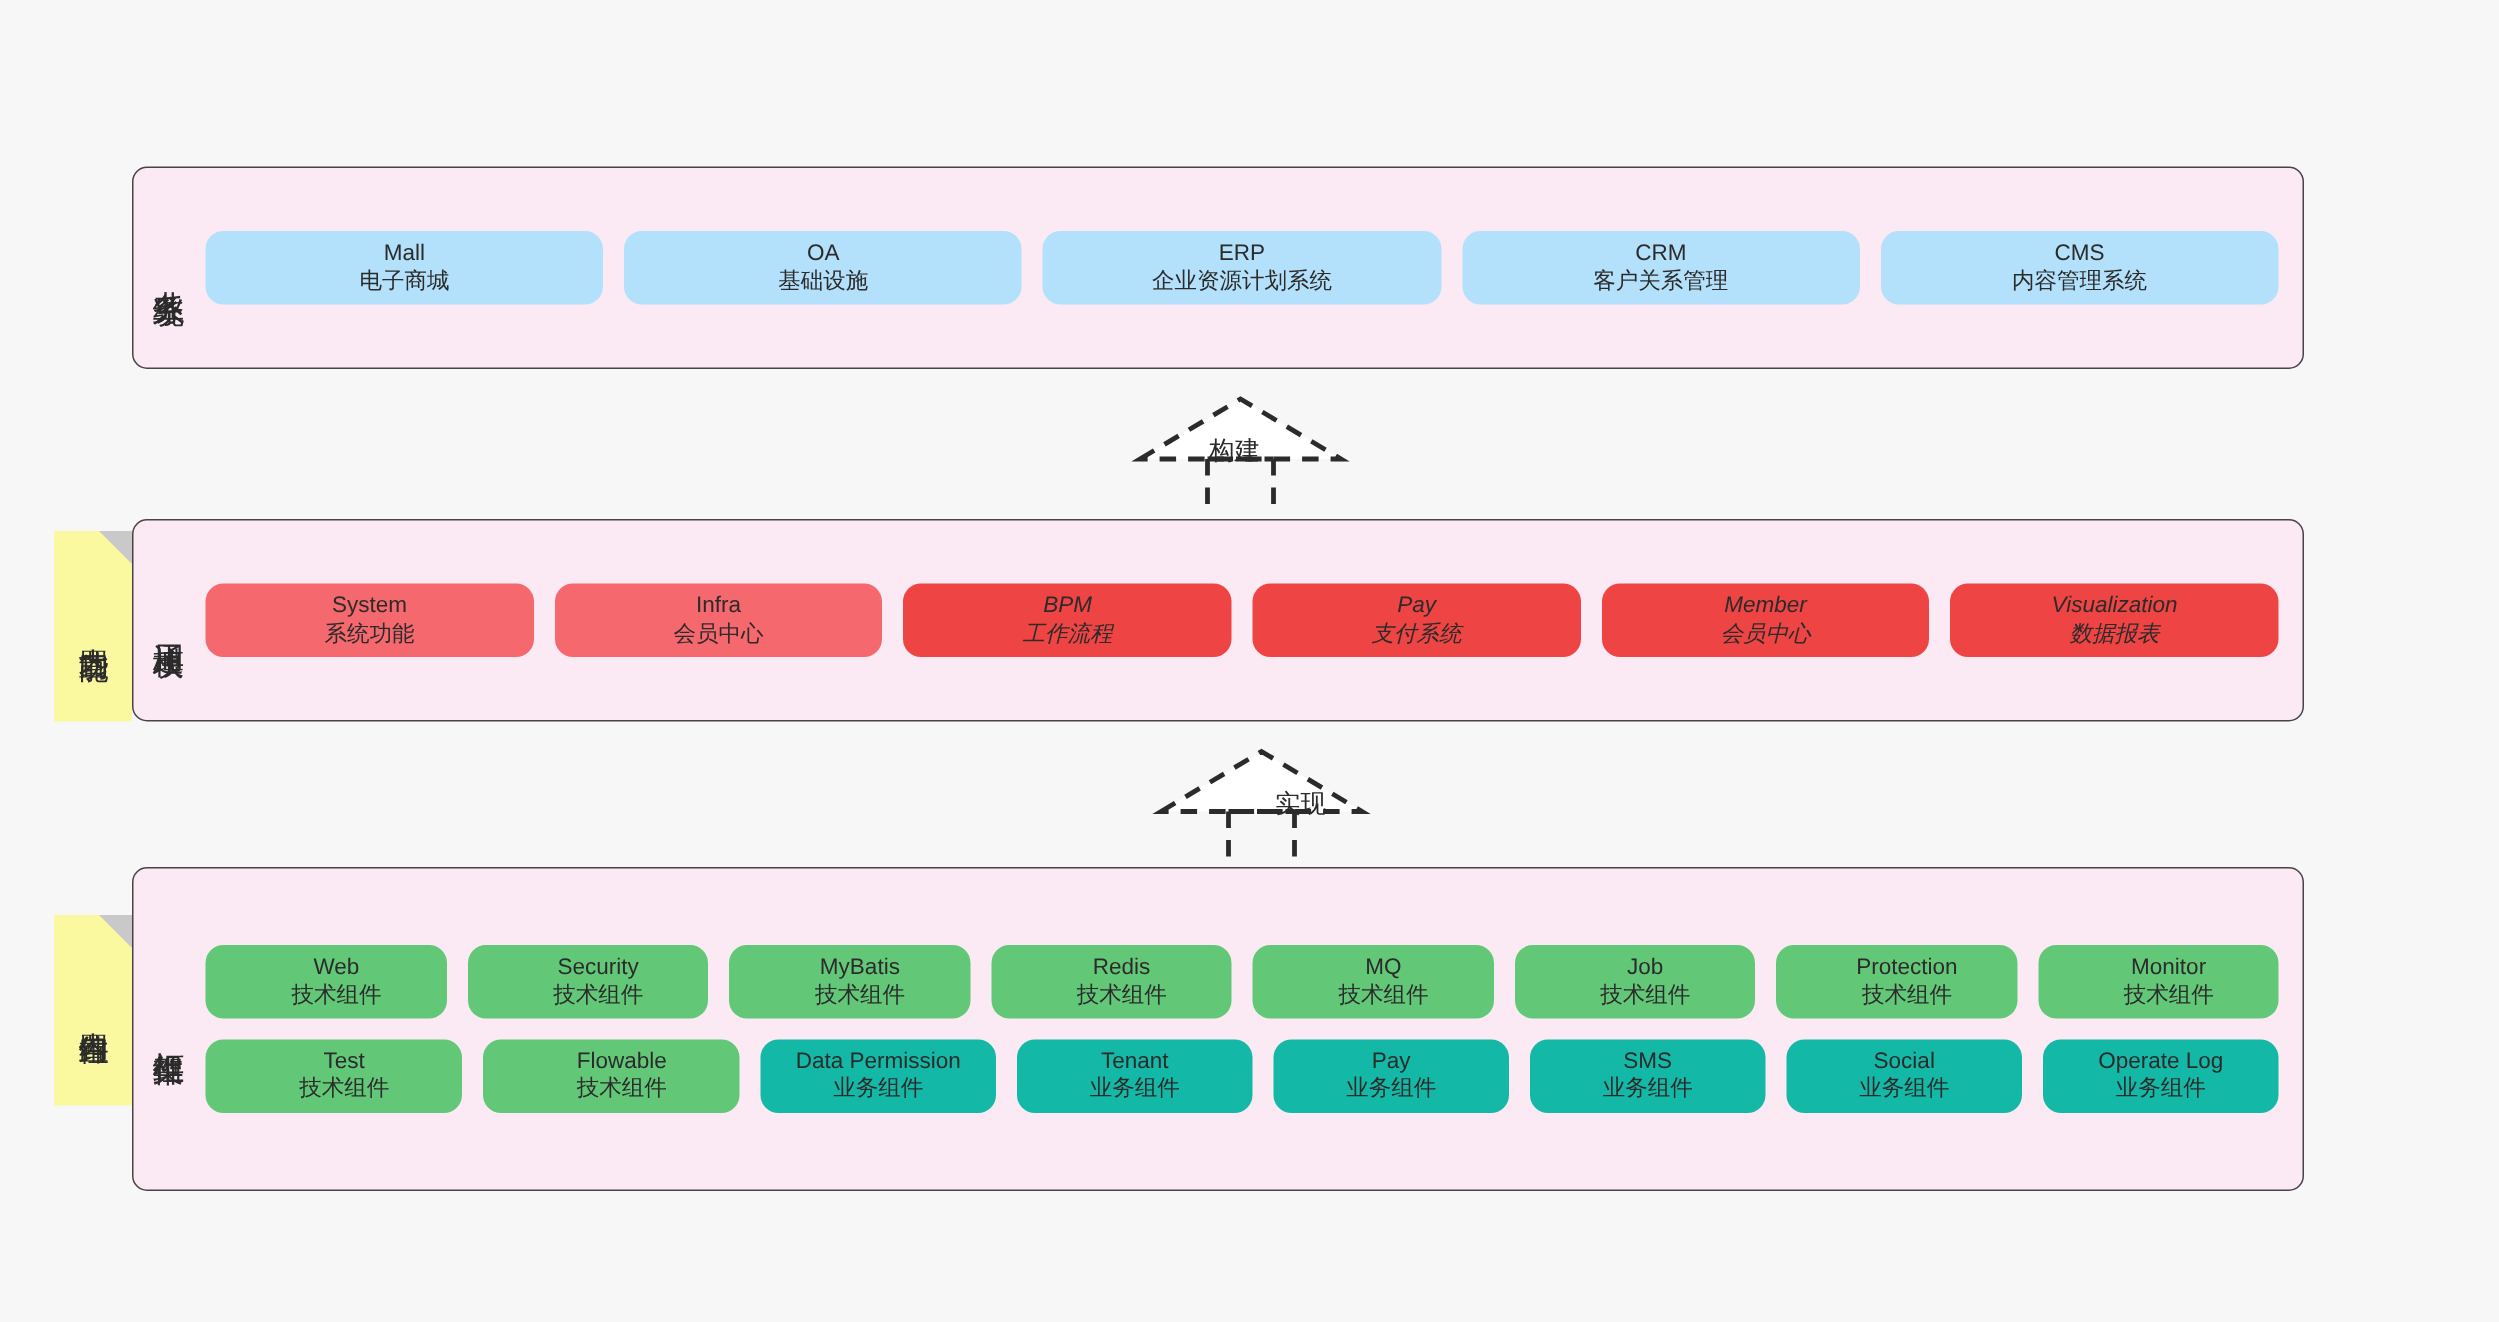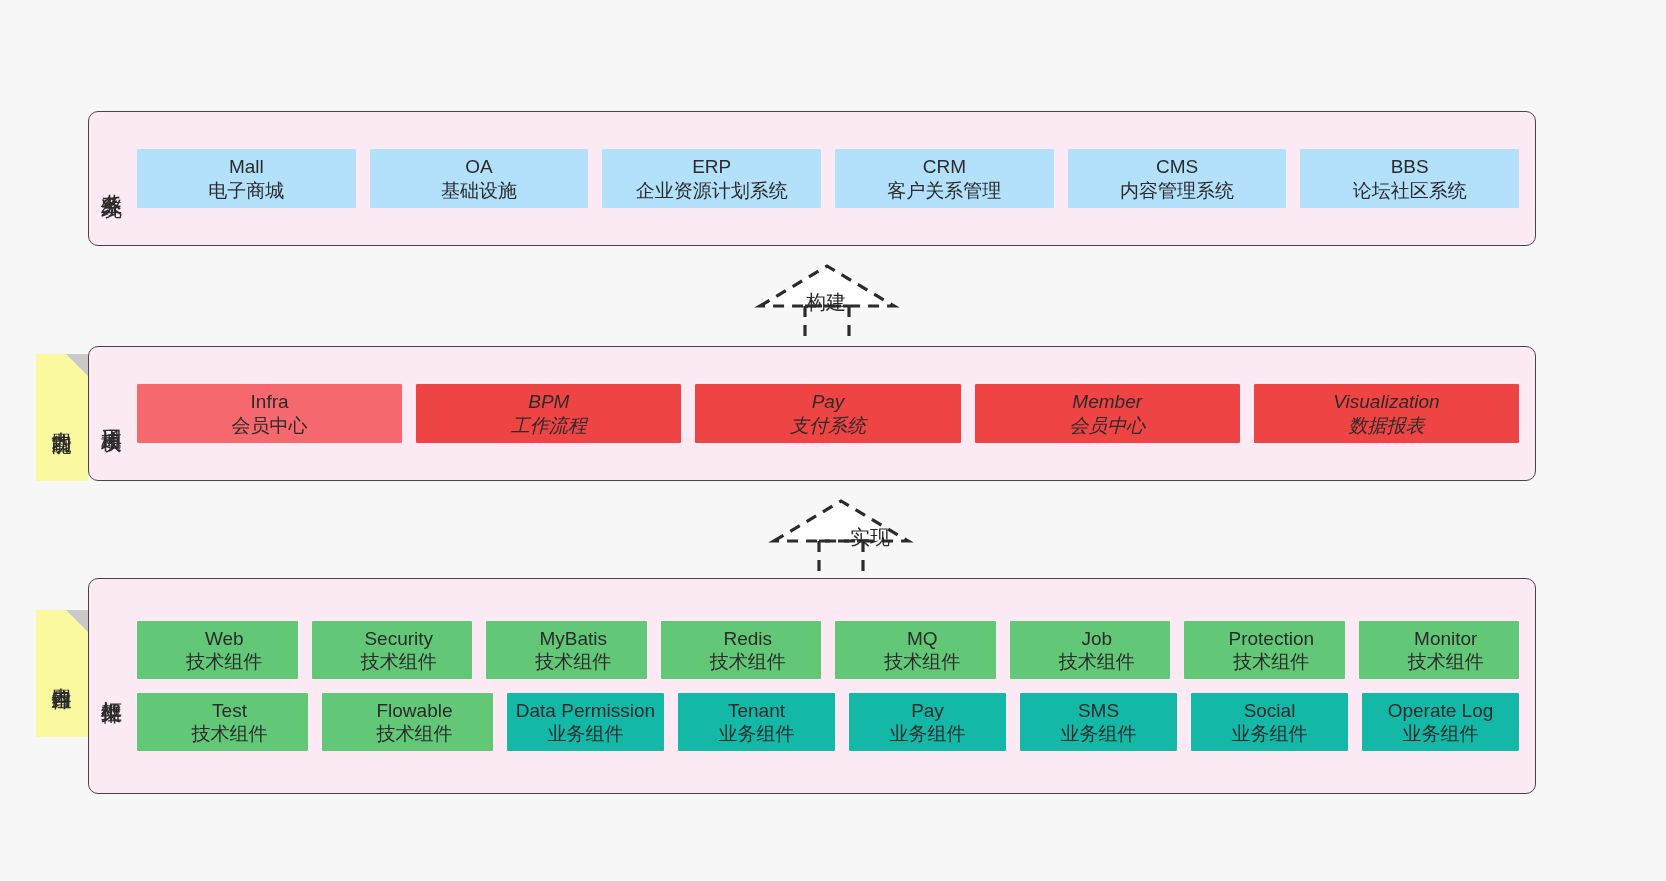--- a/index.html
+++ b/index.html
@@ -52,27 +52,27 @@
     justify-content: center;
     gap: 14px;
     padding: 0 16px 0 4px;
   }
   .row {
     display: flex;
     gap: 14px;
   }
   .cell {
     flex: 1 1 0;
-    border-radius: 1px;
+    border-radius: 12px;
     display: flex;
     flex-direction: column;
     align-items: center;
     justify-content: center;
     text-align: center;
-    font-size: 19px;
+    font-size: 15px;
     line-height: 1.22;
     padding: 6px 6px;
     box-sizing: border-box;
     user-select: none;
   }
   .cell .t1 { display: block; }
   .cell .t2 { display: block; }
 
   
   .c-blue       { background: #b3e0fb; }
@@ -105,21 +105,21 @@
     border-left: 22px solid transparent;
   }
 
   
   .arrow {
     position: absolute;
   }
   .arrow svg { display: block; overflow: visible; }
   .arrow-label {
     position: absolute;
-    font-size: 20px;
+    font-size: 17px;
     color: #2b2b2b;
     background: transparent;
     white-space: nowrap;
     user-select: none;
   }
 </style>
 </head>
 <body>
 
 <div id="canvas">
@@ -141,24 +141,20 @@
           <span class="t2">企业资源计划系统</span>
         </div>
         <div class="cell c-blue">
           <span class="t1">CRM</span>
           <span class="t2">客户关系管理</span>
         </div>
         <div class="cell c-blue">
           <span class="t1">CMS</span>
           <span class="t2">内容管理系统</span>
         </div>
-        <div class="cell c-blue">
-          <span class="t1">BBS</span>
-          <span class="t2">论坛社区系统</span>
-        </div>
       </div>
     </div>
   </div>
 
   <div class="arrow" style="left:756px; top:262px; width:142px; height:80px;">
     <svg width="142" height="80" viewBox="0 0 142 80">
 
       <path d="M 4 44 L 71 4 L 138 44 Z" fill="#ffffff" stroke="#2b2b2b" stroke-width="3.2" stroke-dasharray="11 8" stroke-linejoin="miter"></path>
 
       <path d="M 49 44 L 49 80 M 93 44 L 93 80 M 49 44 L 93 44" fill="none" stroke="#2b2b2b" stroke-width="3.2" stroke-dasharray="11 8"></path>
@@ -168,20 +164,24 @@
 
   <div class="note" style="left:36px; top:354px; width:52px; height:127px;">
     <span class="fold"></span>
     <span>内置功能</span>
   </div>
 
   <div class="layer" id="layer-common-module" style="left:88px; top:346px; width:1448px; height:135px;">
     <div class="layer-title">通用模块</div>
     <div class="layer-body">
       <div class="row">
+        <div class="cell c-red">
+          <span class="t1">System</span>
+          <span class="t2">系统功能</span>
+        </div>
         <div class="cell c-red">
           <span class="t1">Infra</span>
           <span class="t2">会员中心</span>
         </div>
         <div class="cell c-pink">
           <span class="t1">BPM</span>
           <span class="t2">工作流程</span>
         </div>
         <div class="cell c-pink">
           <span class="t1">Pay</span>

